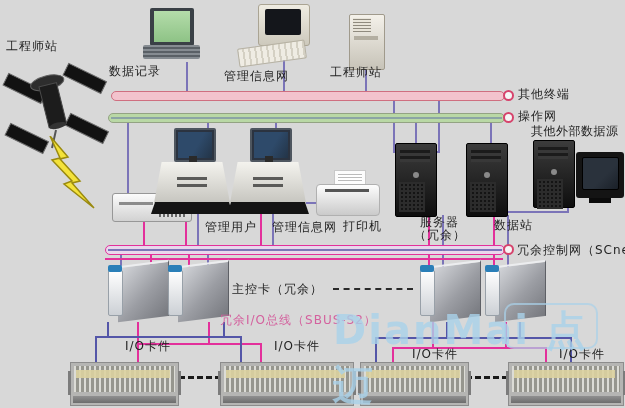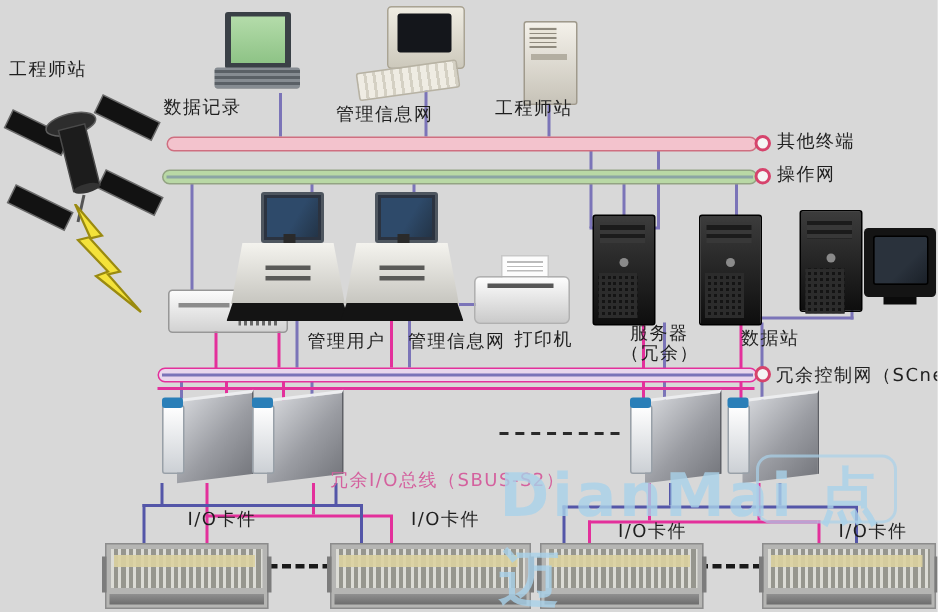--- a/index.html
+++ b/index.html
@@ -287,27 +287,29 @@
     <span class="tab" style="left:-3px"></span>
       <span class="tab" style="right:-3px"></span>
   </div>
 
   <span class="lbl" style="left:6px;top:40px">工程师站</span>
   <span class="lbl" style="left:109px;top:65px">数据记录</span>
   <span class="lbl" style="left:224px;top:70px">管理信息网</span>
   <span class="lbl" style="left:330px;top:66px">工程师站</span>
   <span class="lbl" style="left:518px;top:88px">其他终端</span>
   <span class="lbl" style="left:518px;top:110px">操作网</span>
+  <span class="lbl" style="left:531px;top:125px;letter-spacing:0.5px">其他外部数据源</span>
   <span class="lbl" style="left:205px;top:221px">管理用户</span>
   <span class="lbl" style="left:272px;top:221px">管理信息网</span>
   <span class="lbl" style="left:343px;top:220px">打印机</span>
   <span class="lbl" style="left:420px;top:216px">服务器</span>
   <span class="lbl" style="left:414px;top:229px">（冗余）</span>
   <span class="lbl" style="left:494px;top:219px">数据站</span>
   <span class="lbl" style="left:517px;top:244px">冗余控制网（SCnet</span>
+  <span class="lbl" style="left:232px;top:283px">主控卡（冗余）</span>
   <span class="lbl pink" style="left:220px;top:314px">冗余I/O总线（SBUS-S2）</span>
   <span class="lbl" style="left:125px;top:340px">I/O卡件</span>
   <span class="lbl" style="left:274px;top:340px">I/O卡件</span>
   <span class="lbl" style="left:412px;top:348px">I/O卡件</span>
   <span class="lbl" style="left:559px;top:348px">I/O卡件</span>
 
   <div class="wmbox" style="left:504px;top:303px;width:90px;height:42px"></div>
   <span class="watermark" style="left:333px;top:303px">DianMai 点迈</span>
 
 </div>

